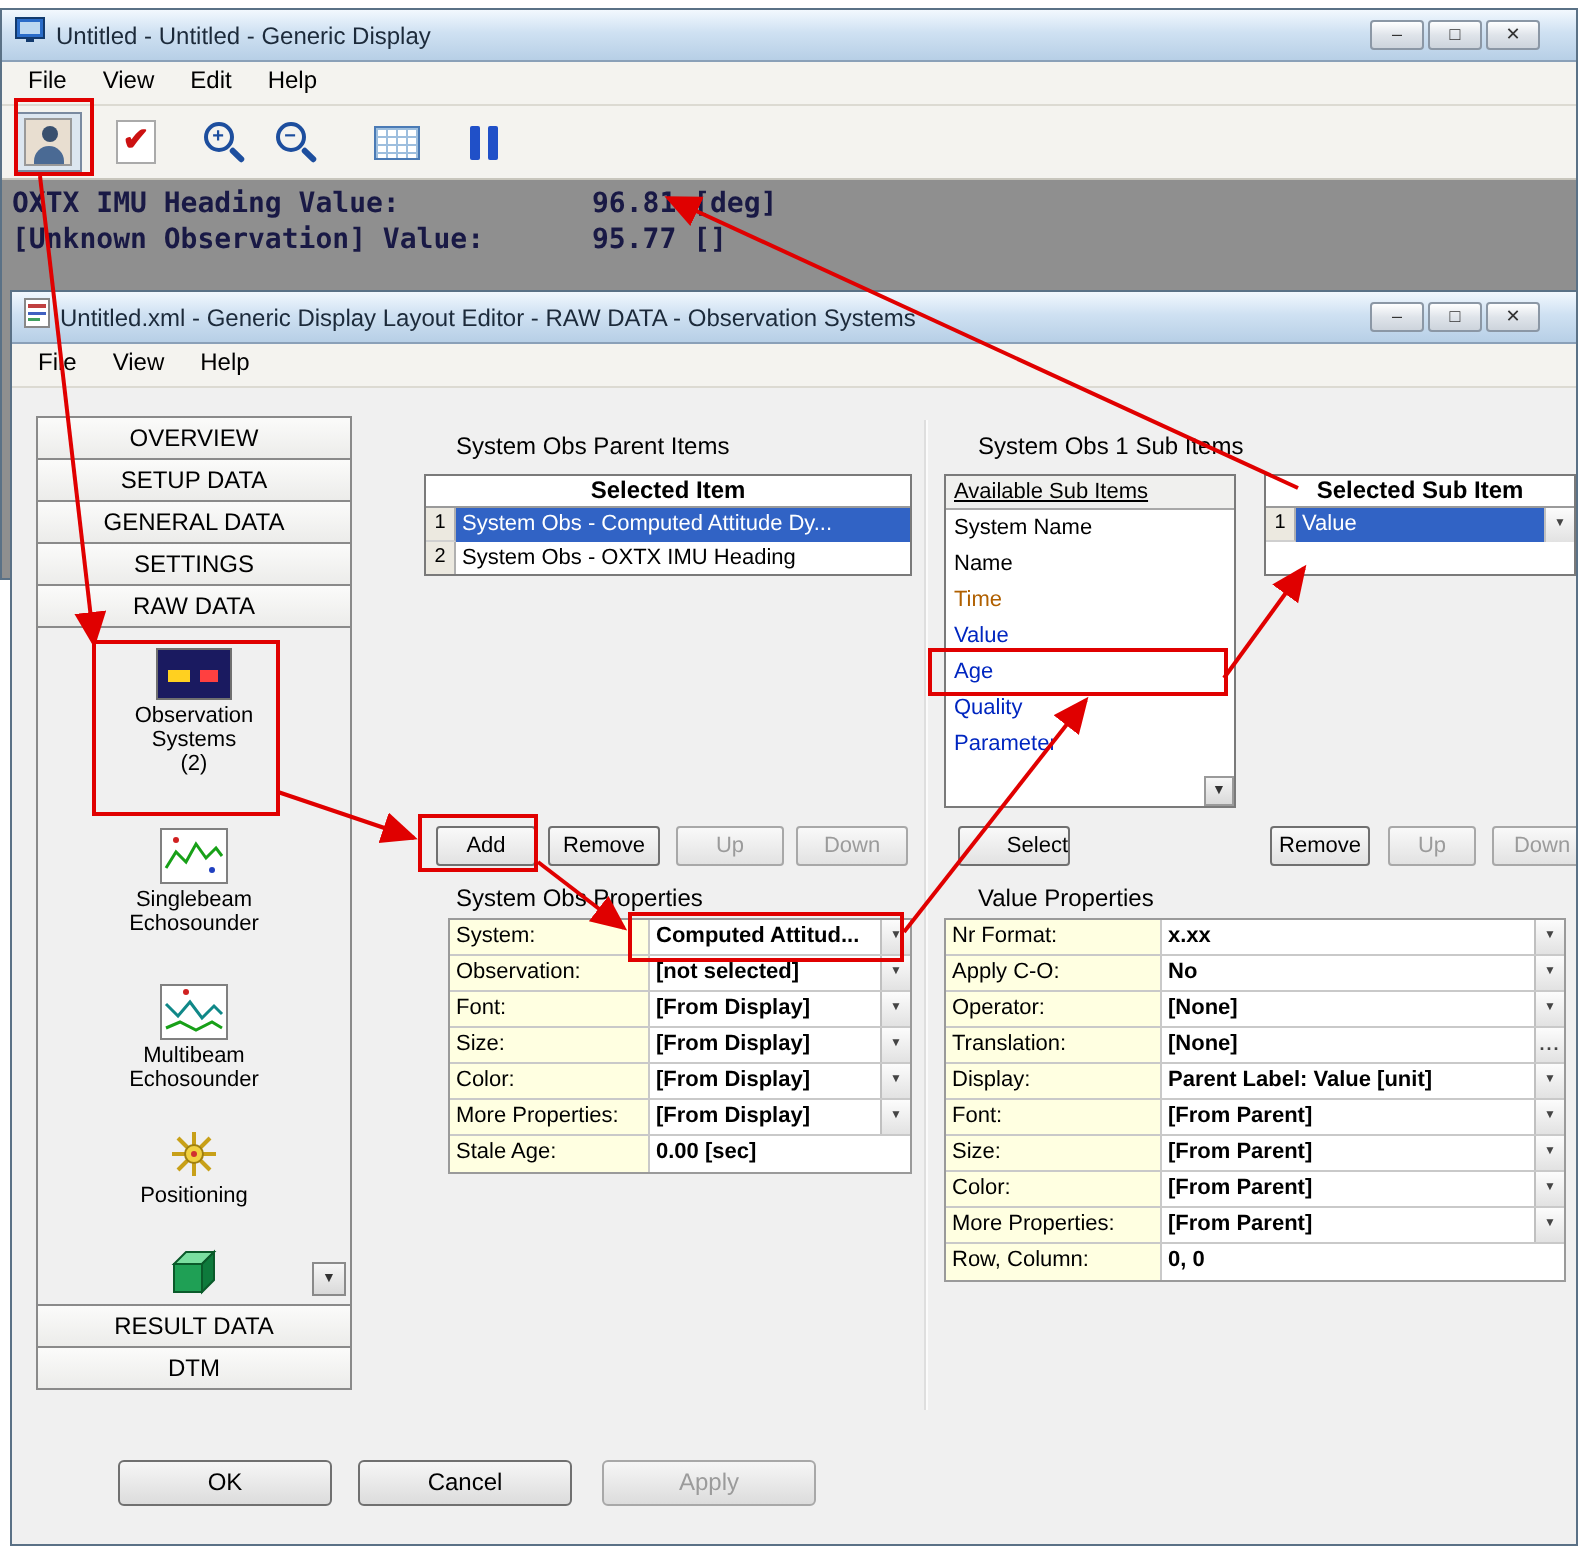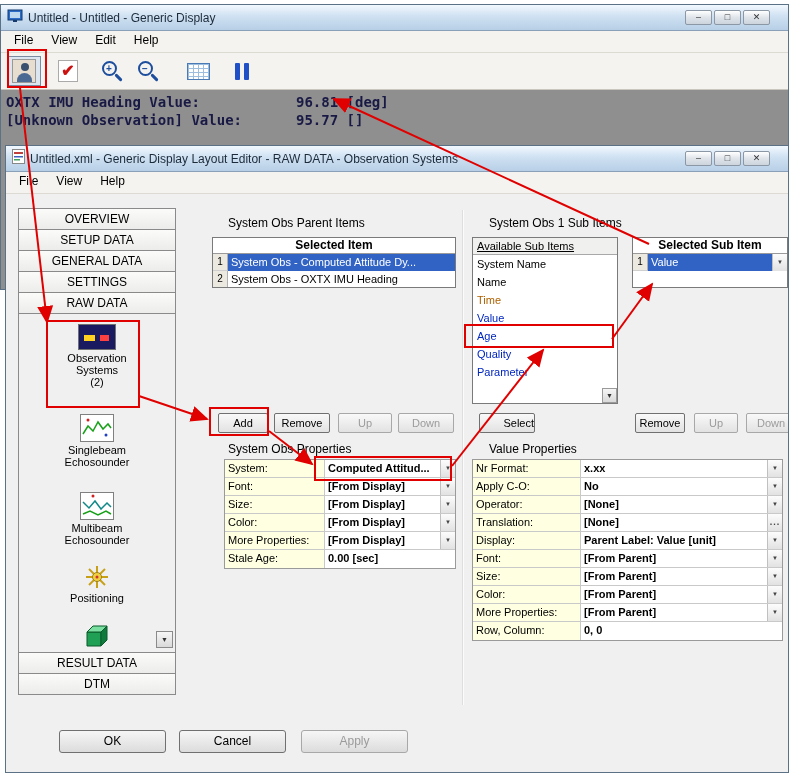--- a/index.html
+++ b/index.html
@@ -309,20 +309,27 @@
   <div class="sec-label" style="left:202px;top:296px;">System Obs Properties</div>
   <div class="pgrid" id="obs-grid" style="left:206px;top:313px;width:232px;margin-left:12px;">
       <div class="prow">
         <div class="plabel">System:</div>
         <div class="pvalue">
           <span class="pvtext">Computed Attitud...</span>
           <span class="combo">▼</span>
         </div>
       </div>
       <div class="prow">
+        <div class="plabel">Observation:</div>
+        <div class="pvalue">
+          <span class="pvtext">[not selected]</span>
+          <span class="combo">▼</span>
+        </div>
+      </div>
+      <div class="prow">
         <div class="plabel">Font:</div>
         <div class="pvalue">
           <span class="pvtext">[From Display]</span>
           <span class="combo">▼</span>
         </div>
       </div>
       <div class="prow">
         <div class="plabel">Size:</div>
         <div class="pvalue">
           <span class="pvtext">[From Display]</span>

